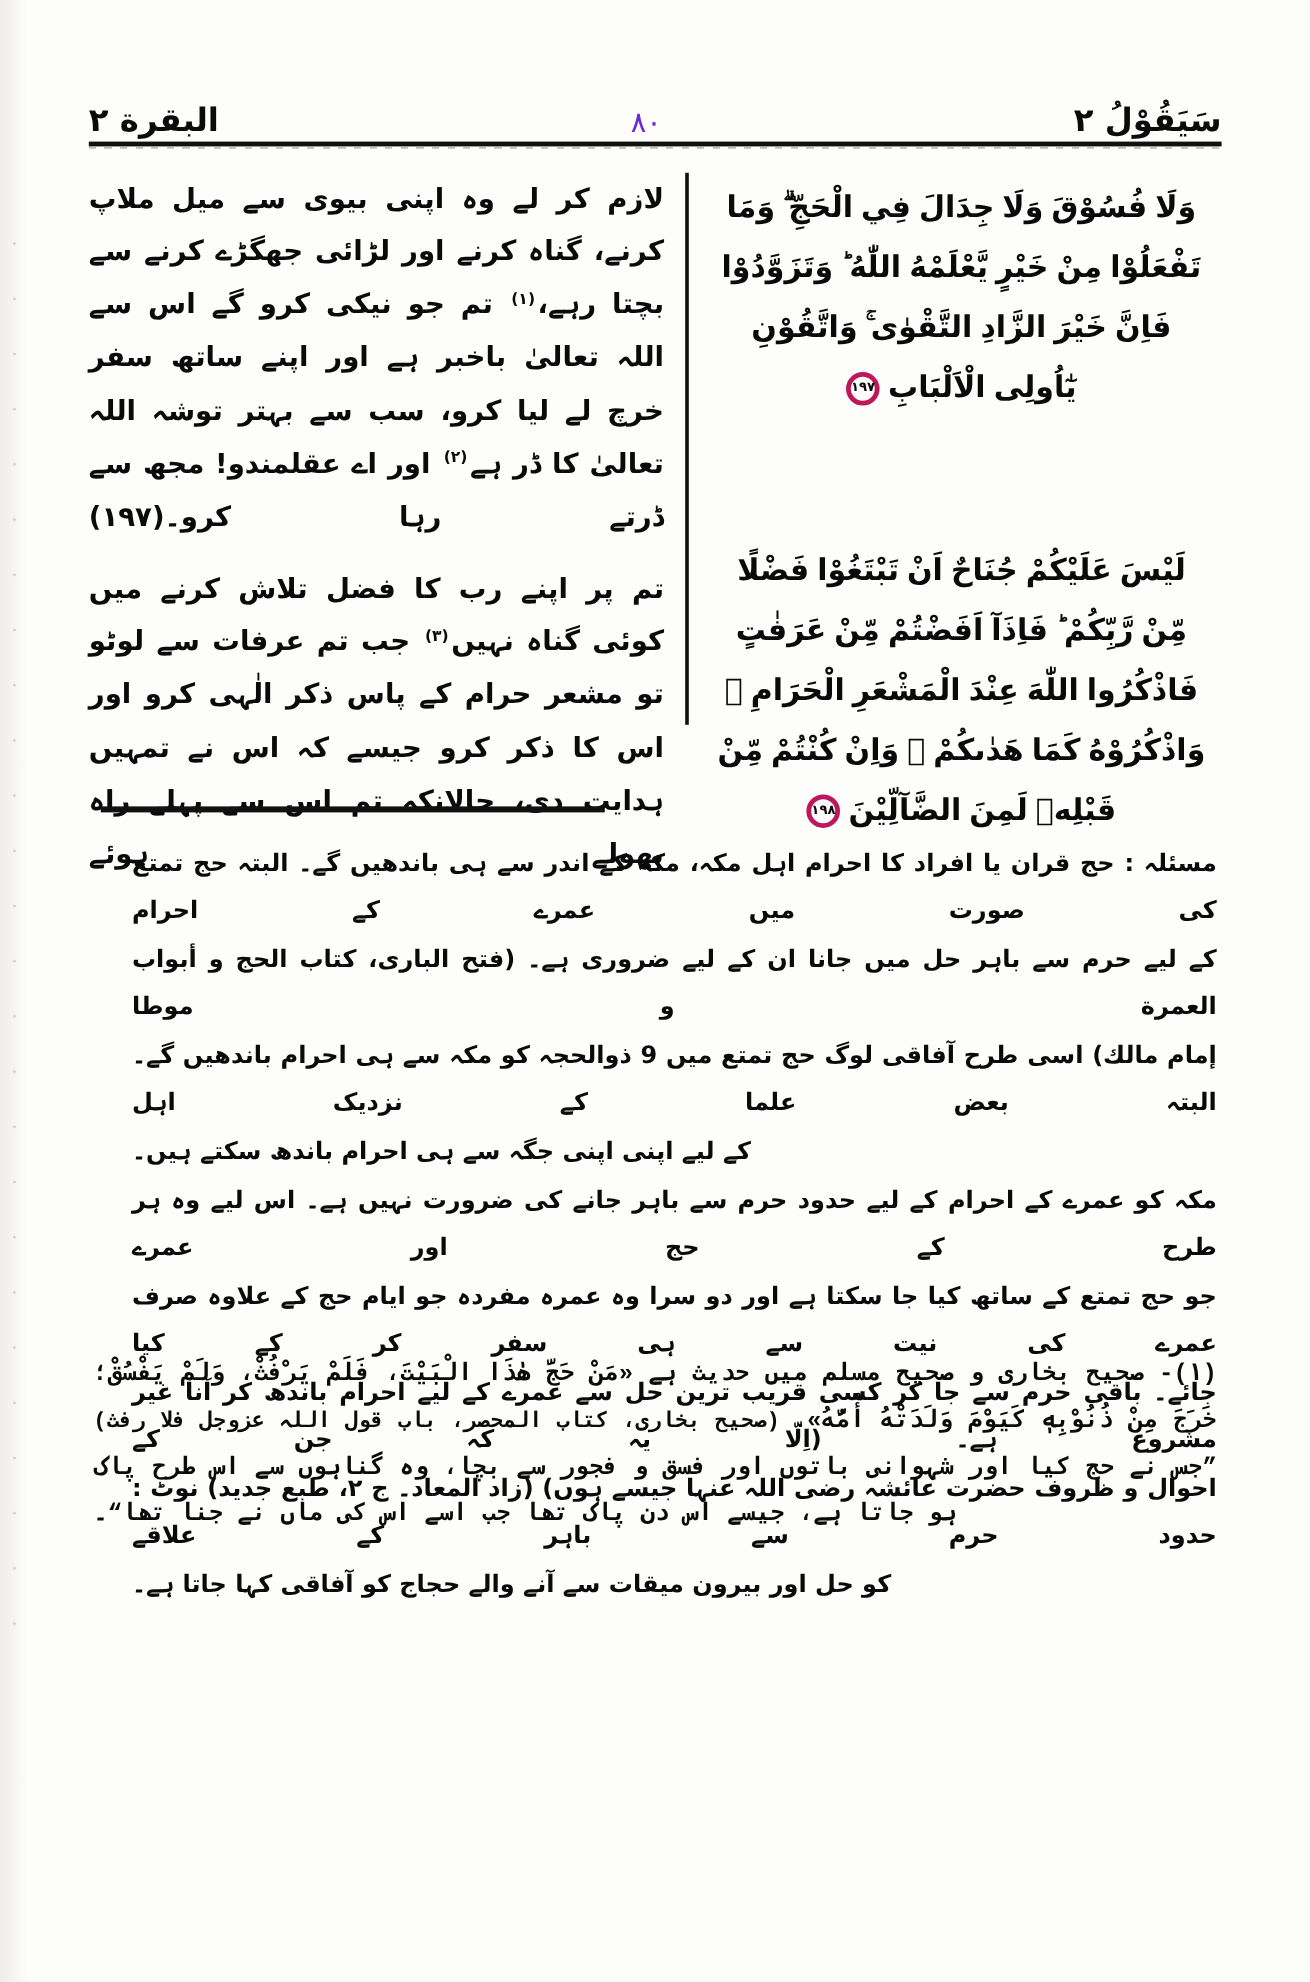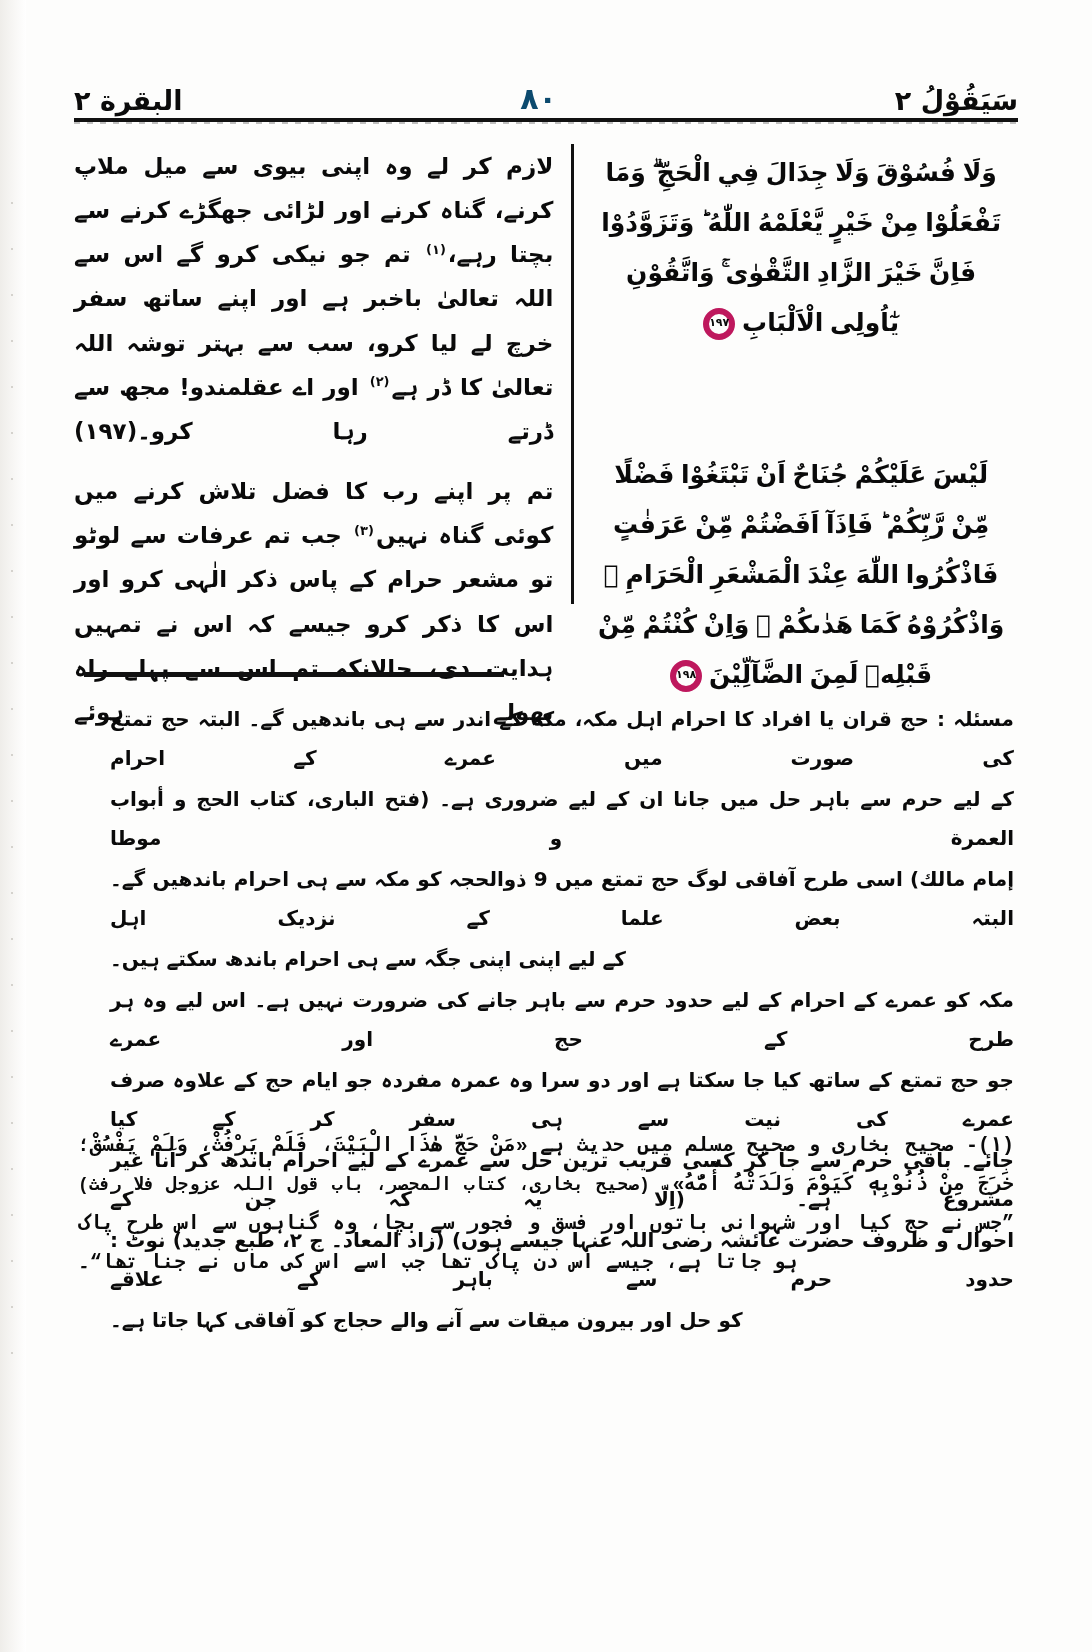--- a/index.html
+++ b/index.html
@@ -52,23 +52,23 @@
   .header-side {
     font-family: "DejaVu Sans", sans-serif;
     font-size: 27px;
     font-weight: 700;
     color: #0b0b0b;
     letter-spacing: 0;
     white-space: nowrap;
   }
   .header-center {
     font-family: "DejaVu Sans", sans-serif;
-    font-size: 30px;
-    font-weight: 700;
-    color: #0c4a6e;
+    font-size: 24px;
+    font-weight: 400;
+    color: #6d28d9;
   }
   .header-rule {
     position: absolute;
     top: 118px;
     left: 74px;
     right: 74px;
     height: 4px;
     background: #111;
   }
   .header-rule::after{
@@ -112,21 +112,21 @@
     font-family: "DejaVu Sans", sans-serif;
     font-size: 25px;
     font-weight: 700;
     line-height: 2.0;
     color: #0a0a0a;
     word-spacing: -2px;
   }
   .ayah-block.second { margin-top: 102px; }
   .ayah-num {
     display: inline-block;
-    border: 6px solid #be185d;
+    border: 4px solid #be185d;
     border-radius: 50%;
     width: 20px; height: 20px;
     line-height: 17px;
     font-size: 11px;
     font-weight: 700;
     text-align: center;
     vertical-align: middle;
     margin: 0 0;
   }
   .urdu-trans {

